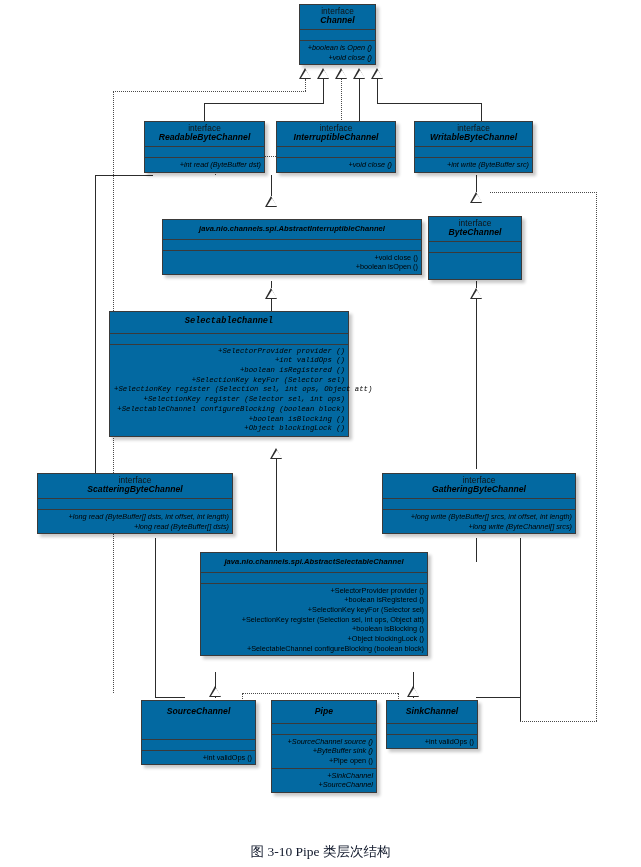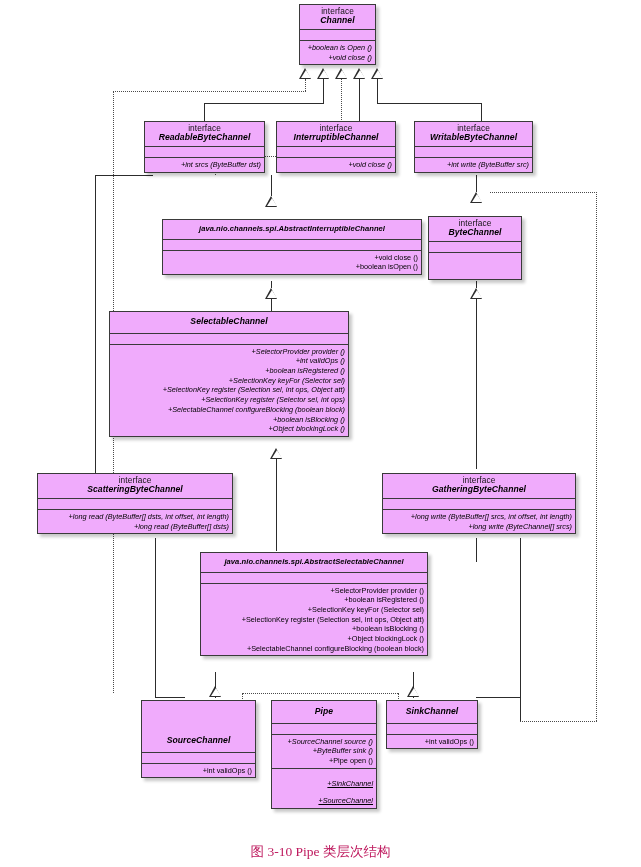--- a/index.html
+++ b/index.html
@@ -14,21 +14,21 @@
     position: relative;
     width: 641px;
     height: 867px;
     background: #ffffff;
     overflow: hidden;
   }
 
   
   .box {
     position: absolute;
-    background: #f0abfc;
+    background: #0369a1;
     border: 1px solid #3a3a3a;
     box-shadow: 3px 3px 3px rgba(0,0,0,0.22);
     box-sizing: border-box;
     z-index: 5;
   }
   .box .sec {
     border-bottom: 1px solid #3a3a3a;
     box-sizing: border-box;
   }
   .box .sec:last-child {
@@ -69,22 +69,20 @@
     font-size: 7.3px;
     font-style: italic;
     color: #000;
     line-height: 1.33;
     white-space: nowrap;
   }
   .mem.plain {
     font-style: normal;
   }
   .mem.uline {
-    text-decoration: underline;
-    margin-top: 8px;
   }
 
   
   .ln {
     position: absolute;
     background: #2c2c2c;
     z-index: 2;
   }
   .ln.h { height: 1px; }
   .ln.v { width: 1px; }
@@ -123,21 +121,21 @@
   }
 
   
   .caption {
     position: absolute;
     left: 0;
     width: 641px;
     text-align: center;
     font-family: "Liberation Serif", serif;
     font-size: 13.5px;
-    color: #be185d;
+    color: #0f172a;
   }
 </style>
 </head>
 <body>
 
 <div id="canvas">
 
   <div class="tri-wrap" style="left:299px; top:68px;">
     <div class="tri-out"></div>
       <div class="tri-in"></div>
@@ -255,21 +253,21 @@
     </div>
   </div>
 
   <div class="box" style="left:144px; top:121px; width:121px;">
     <div class="sec title">
       <span class="stereo">interface</span>
       <span class="cname">ReadableByteChannel</span>
     </div>
     <div class="sec empty"></div>
     <div class="sec members">
-      <div class="mem">+int srcs (ByteBuffer dst)</div>
+      <div class="mem">+int read (ByteBuffer dst)</div>
     </div>
   </div>
 
   <div class="box" style="left:276px; top:121px; width:120px;">
     <div class="sec title">
       <span class="stereo">interface</span>
       <span class="cname">InterruptibleChannel</span>
     </div>
     <div class="sec empty"></div>
     <div class="sec members">
@@ -301,21 +299,21 @@
 
   <div class="box" style="left:428px; top:216px; width:94px;">
     <div class="sec title">
       <span class="stereo">interface</span>
       <span class="cname">ByteChannel</span>
     </div>
     <div class="sec empty"></div>
     <div class="sec" style="height:26px;"></div>
   </div>
 
-  <div class="box" style="left:109px; top:311px; width:240px;">
+  <div class="box" style="left:109px; top:311px; width:240px;font-family:Liberation Mono, monospace;">
     <div class="sec title" style="padding-top:5px; padding-bottom:6px;">
       <span class="cname">SelectableChannel</span>
     </div>
     <div class="sec empty"></div>
     <div class="sec members">
       <div class="mem">+SelectorProvider provider ()</div>
       <div class="mem">+int validOps ()</div>
       <div class="mem">+boolean isRegistered ()</div>
       <div class="mem">+SelectionKey keyFor (Selector sel)</div>
       <div class="mem">+SelectionKey register (Selection sel, int ops, Object att)</div>
@@ -360,21 +358,21 @@
       <div class="mem plain">+boolean isRegistered ()</div>
       <div class="mem plain">+SelectionKey keyFor (Selector sel)</div>
       <div class="mem plain">+SelectionKey register (Selection sel, int ops, Object att)</div>
       <div class="mem plain">+boolean isBlocking ()</div>
       <div class="mem plain">+Object blockingLock ()</div>
       <div class="mem plain">+SelectableChannel configureBlocking (boolean block)</div>
     </div>
   </div>
 
   <div class="box" style="left:141px; top:700px; width:115px;">
-    <div class="sec title" style="padding-top:6px; padding-bottom:6px;margin-top:29px;">
+    <div class="sec title" style="padding-top:6px; padding-bottom:22px;">
       <span class="cname">SourceChannel</span>
     </div>
     <div class="sec empty"></div>
     <div class="sec members">
       <div class="mem plain">+int validOps ()</div>
     </div>
   </div>
 
   <div class="box" style="left:271px; top:700px; width:106px;">
     <div class="sec title" style="padding-top:6px; padding-bottom:6px;">

